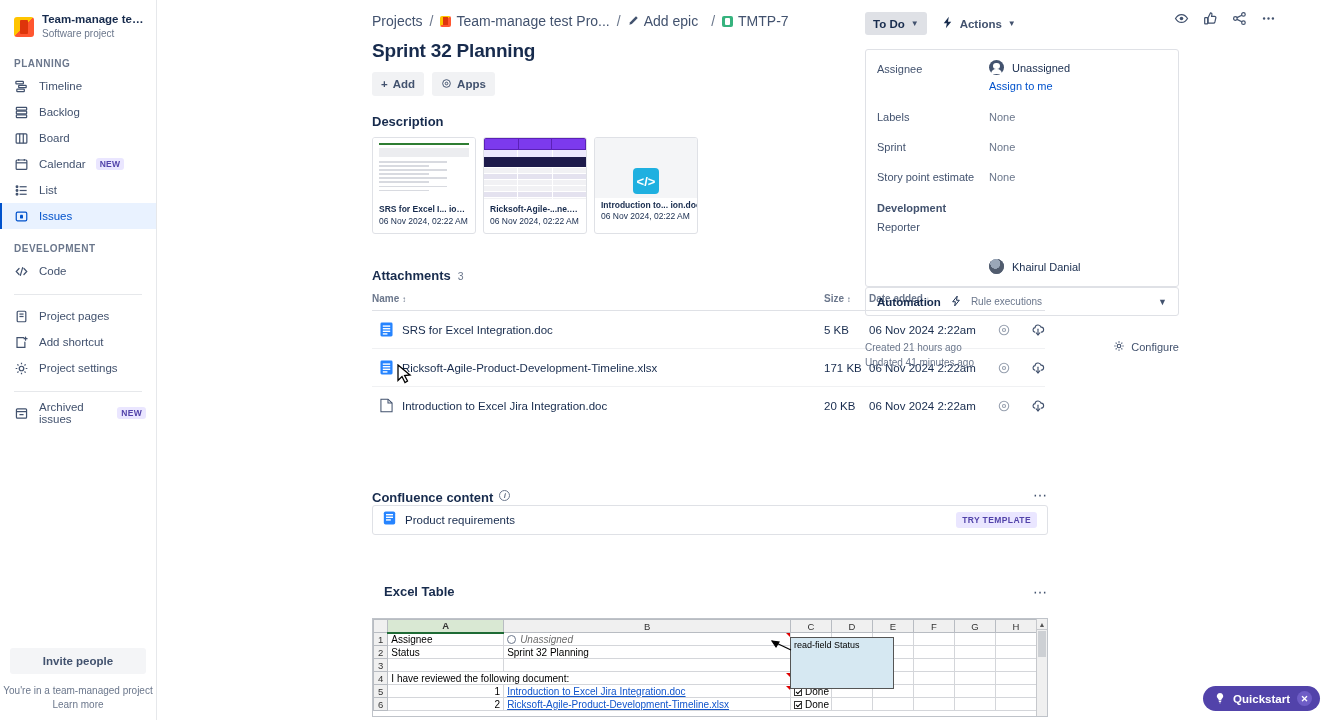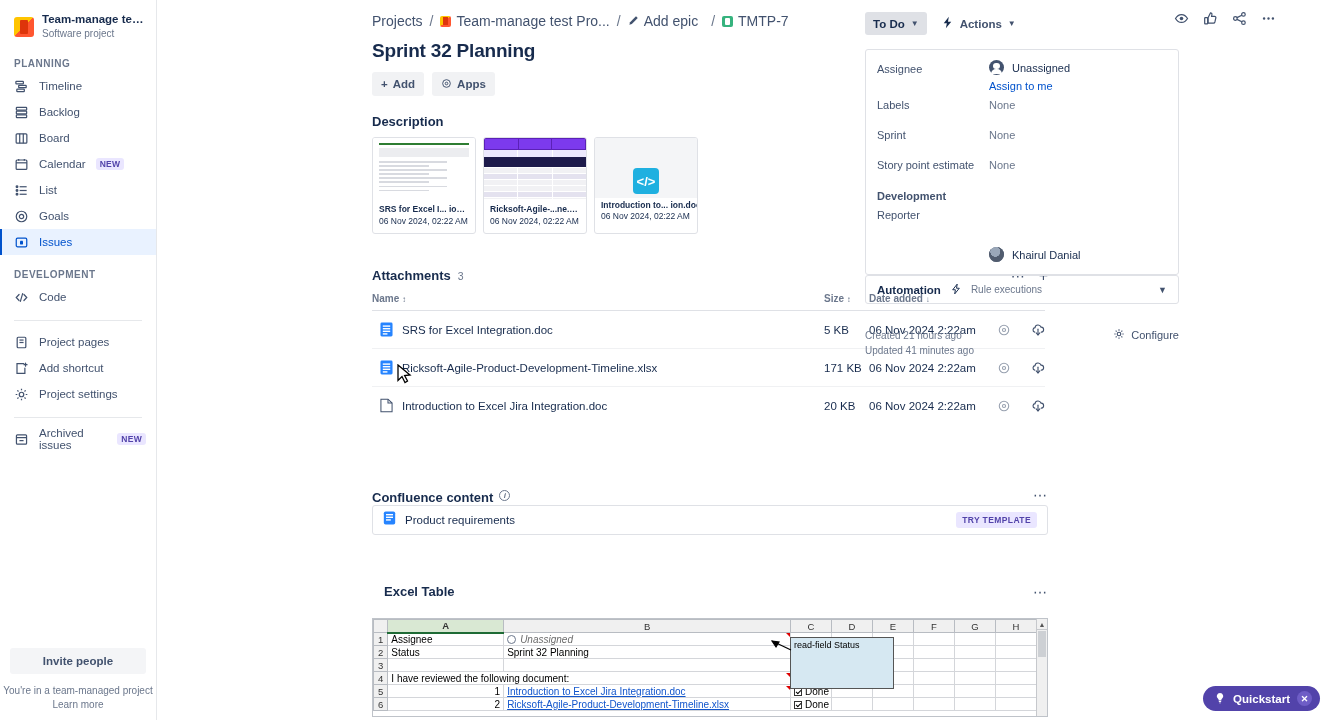--- a/index.html
+++ b/index.html
@@ -310,29 +310,20 @@
           <svg width="15" height="15" viewBox="0 0 16 16" fill="none" stroke="#42526E" stroke-width="1.3">
             <line x1="6" y1="4" x2="13.5" y2="4"></line>
             <line x1="6" y1="8" x2="13.5" y2="8"></line>
             <line x1="6" y1="12" x2="13.5" y2="12"></line>
             <circle cx="3.2" cy="4" r=".9" fill="#42526E"></circle>
             <circle cx="3.2" cy="8" r=".9" fill="#42526E"></circle>
             <circle cx="3.2" cy="12" r=".9" fill="#42526E"></circle>
           </svg>
         </span>
       <span>List</span>
-    </div>
-    <div class="nav-item">
-      <span class="nav-ico">
-          <svg width="15" height="15" viewBox="0 0 16 16" fill="none" stroke="#42526E" stroke-width="1.3">
-            <circle cx="8" cy="8" r="5.6"></circle>
-            <circle cx="8" cy="8" r="2.3"></circle>
-          </svg>
-        </span>
-      <span>Goals</span>
     </div>
     <div class="nav-item active">
       <span class="nav-ico">
           <svg width="15" height="15" viewBox="0 0 16 16" fill="none" stroke="#0052CC" stroke-width="1.3">
             <rect x="2.4" y="3.4" width="11.2" height="9.2" rx="1.4"></rect>
             <rect x="6.4" y="6.2" width="3.2" height="4" rx=".5" fill="#0052CC" stroke="none"></rect>
           </svg>
         </span>
       <span>Issues</span>
     </div>
@@ -839,21 +830,21 @@
               <div class="flabel">Assignee</div>
               <div>
                 <div class="assignee-v">
                   <span class="av-circle"></span>
                   <span class="fval" style="padding-top:0;">Unassigned</span>
                 </div>
                 <a class="assign-link">Assign to me</a>
               </div>
             </div>
 
-            <div class="frow" style="margin-top:4px;">
+            <div class="frow" style="margin-top:16px;">
               <div class="flabel">Labels</div>
               <div class="fval none">None</div>
             </div>
 
             <div class="frow">
               <div class="flabel">Sprint</div>
               <div class="fval none">None</div>
             </div>
 
             <div class="frow">

